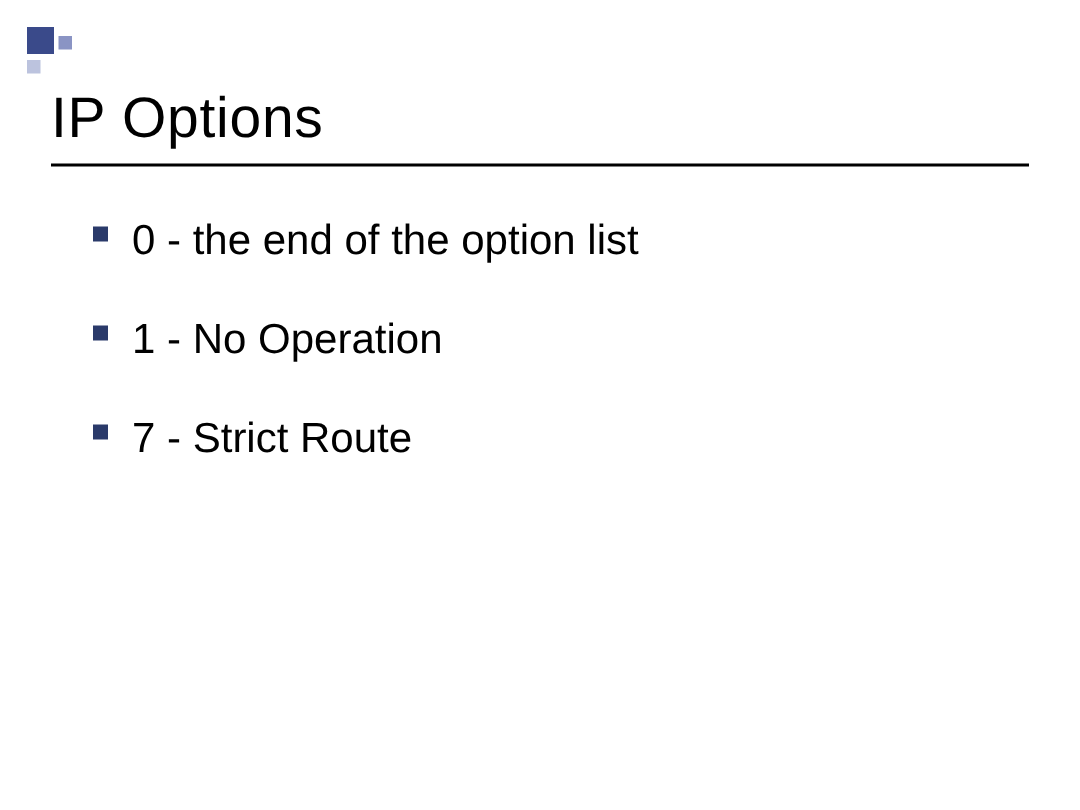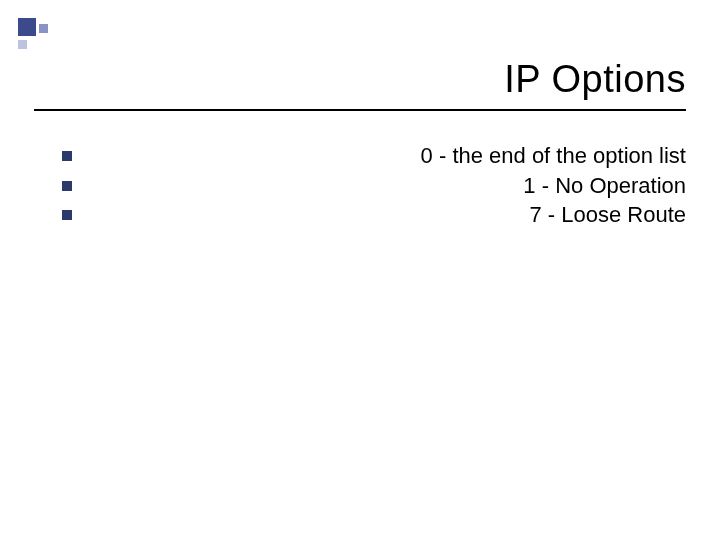--- a/index.html
+++ b/index.html
@@ -23,42 +23,42 @@
     }
     .top-accent .sq {
       display: block;
     }
     .top-accent .a { width: 18px; height: 18px; background: #3a4a8a; margin-right: 3px; margin-bottom: 3px; }
     .top-accent .b { width: 9px; height: 9px; background: #8a94c4; margin-top: 6px; margin-bottom: 3px; }
     .top-accent .c { width: 9px; height: 9px; background: #bcc3de; margin-left: 0; }
     .top-accent .row2 { display: flex; }
     .slide {
       padding: 58px 34px 0 34px;
-      text-align: right;
     }
     .title {
       font-size: 38px;
       font-weight: 400;
       letter-spacing: 0.5px;
       margin-bottom: 8px;
     }
     .underline {
       border-bottom: 2px solid #000;
       margin-bottom: 30px;
     }
     .list {
       list-style: none;
       padding-left: 28px;
     }
     .list li {
       position: relative;
-      font-size: 22px;
+      font-size: 28px;
       line-height: 1.35;
       margin-bottom: 0;
       padding-left: 26px;
+      margin-top: 28px;
     }
     .list li::before {
       content: "";
       position: absolute;
       left: 0;
       top: 10px;
       width: 10px;
       height: 10px;
       background: #2a3a6a;
     }
@@ -78,15 +78,15 @@
     <span class="sq c"></span>
   </div>
 </div>
 
 <div class="slide">
   <h1 class="title">IP Options</h1>
   <div class="underline"></div>
   <ul class="list">
     <li><span>0</span><span> - </span><span class="bold"></span><span>the end of the option list</span></li>
     <li><span>1</span><span> - </span><span class="bold">No Operation</span><span></span></li>
-    <li><span>7</span><span> - </span><span class="bold">Loose Route</span><span></span></li>
+    <li><span>7</span><span> - </span><span class="bold">Strict Route</span><span></span></li>
   </ul>
 </div>
 
 </body></html>

